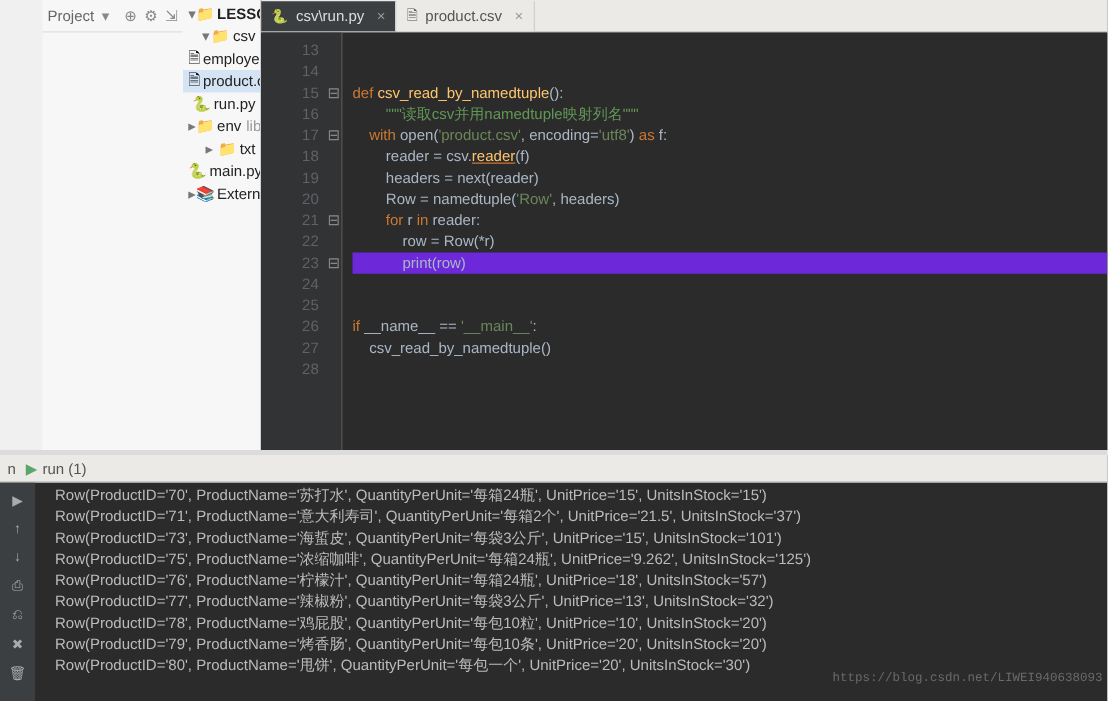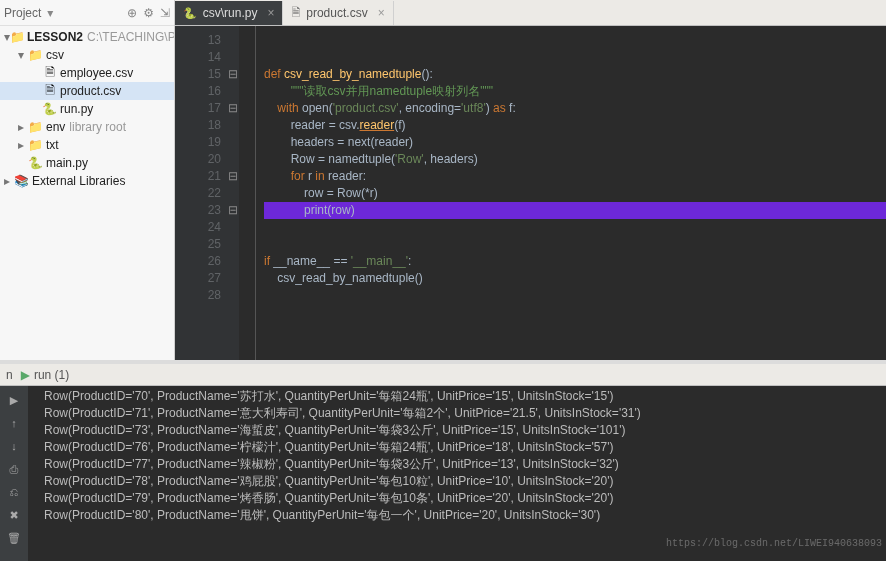--- a/index.html
+++ b/index.html
@@ -1,19 +1,19 @@
 <!DOCTYPE html>
 <html><head>
 <meta charset="utf-8">
 <style>
 * { margin: 0; padding: 0; box-sizing: border-box; font-family: "Segoe UI", Arial, sans-serif; font-size: 12px; }
 body { width: 886px; height: 561px; background: #f0f0f0; display: flex; flex-direction: column; overflow: hidden; }
 
 .top-area { display: flex; height: 360px; }
-.sidebar { width: 175px; background: #f7f7f7; border-right: 1px solid #d0d0d0; display: flex; flex-direction: column; }
+.sidebar { width: 175px; background: #f7f7f7; border-right: 1px solid #d0d0d0; display: flex; flex-direction: row; margin-left: 34px; }
 .sidebar-toolbar { height: 26px; display: flex; align-items: center; padding: 0 4px; gap: 6px; border-bottom: 1px solid #e0e0e0; }
 .sidebar-toolbar .lbl { color: #666; }
 .sidebar-toolbar .spacer { flex: 1; }
 .sidebar-toolbar .ico { color: #888; cursor: pointer; }
 
 .tree { flex: 1; overflow: auto; padding-top: 2px; }
 .tree-row { display: flex; align-items: center; height: 18px; padding-left: 4px; white-space: nowrap; cursor: pointer; }
 .tree-row.selected { background: #d5e4f5; }
 .tree-indent { display: inline-block; }
 .tree-tw { width: 10px; display: inline-block; color: #777; }
@@ -27,21 +27,21 @@
 .tab { display: flex; align-items: center; height: 24px; padding: 0 8px; background: #eceae6; color: #555; gap: 6px; cursor: pointer; border-right:1px solid #d0d0d0; }
 .tab.active { background: #3c3f41; color: #ddd; }
 .tab .file-ico { font-size: 11px; }
 .tab .close { color: #999; margin-left: 4px; }
 
 .code-wrap { flex: 1; background: #2b2b2b; display: flex; font-family: Consolas, "Courier New", monospace; font-size: 14px; line-height: 17px; overflow: hidden; }
 .gutter { background: #313335; color: #606366; width: 52px; text-align: right; padding: 6px 6px 0 0; user-select: none; }
 .gutter div { height: 17px; }
 .fold { width: 12px; background: #313335; padding-top: 6px; }
 .fold div { height: 17px; color: #888; text-align: center; }
-.code { flex: 1; padding: 6px 0 0 8px; border-left: 1px solid #555; white-space: pre; color: #a9b7c6; overflow: auto; margin-left: 16px; }
+.code { flex: 1; padding: 6px 0 0 8px; border-left: 1px solid #555; white-space: pre; color: #a9b7c6; overflow: auto; }
 .code div { height: 17px; }
 .code .hl { background: #6d28d9; display: block; width: 100%; }
 
 .kw { color: #cc7832; }
 .fn { color: #ffc66d; }
 .str { color: #6a8759; }
 .str-doc { color: #629755; }
 .op { color: #a9b7c6; }
 .ul { text-decoration: underline; text-decoration-color: #cc7832; }
 
@@ -208,22 +208,23 @@
         <div>▶</div>
         <div>↑</div>
         <div>↓</div>
         <div>⎙</div>
         <div>⎌</div>
         <div>✖</div>
         <div>🗑</div>
       </div>
     <div class="console-output" id="output">
         <div>Row(ProductID='70', ProductName='苏打水', QuantityPerUnit='每箱24瓶', UnitPrice='15', UnitsInStock='15')</div>
-        <div>Row(ProductID='71', ProductName='意大利寿司', QuantityPerUnit='每箱2个', UnitPrice='21.5', UnitsInStock='31')</div>
+        <div>Row(ProductID='71', ProductName='意大利寿司', QuantityPerUnit='每箱2个', UnitPrice='21.5', UnitsInStock='37')</div>
         <div>Row(ProductID='73', ProductName='海蜇皮', QuantityPerUnit='每袋3公斤', UnitPrice='15', UnitsInStock='101')</div>
+        <div>Row(ProductID='75', ProductName='浓缩咖啡', QuantityPerUnit='每箱24瓶', UnitPrice='9.262', UnitsInStock='125')</div>
         <div>Row(ProductID='76', ProductName='柠檬汁', QuantityPerUnit='每箱24瓶', UnitPrice='18', UnitsInStock='57')</div>
         <div>Row(ProductID='77', ProductName='辣椒粉', QuantityPerUnit='每袋3公斤', UnitPrice='13', UnitsInStock='32')</div>
         <div>Row(ProductID='78', ProductName='鸡屁股', QuantityPerUnit='每包10粒', UnitPrice='10', UnitsInStock='20')</div>
         <div>Row(ProductID='79', ProductName='烤香肠', QuantityPerUnit='每包10条', UnitPrice='20', UnitsInStock='20')</div>
         <div>Row(ProductID='80', ProductName='甩饼', QuantityPerUnit='每包一个', UnitPrice='20', UnitsInStock='30')</div>
       </div>
   </div>
 </div>
 
 <div class="watermark">https://blog.csdn.net/LIWEI940638093</div>

